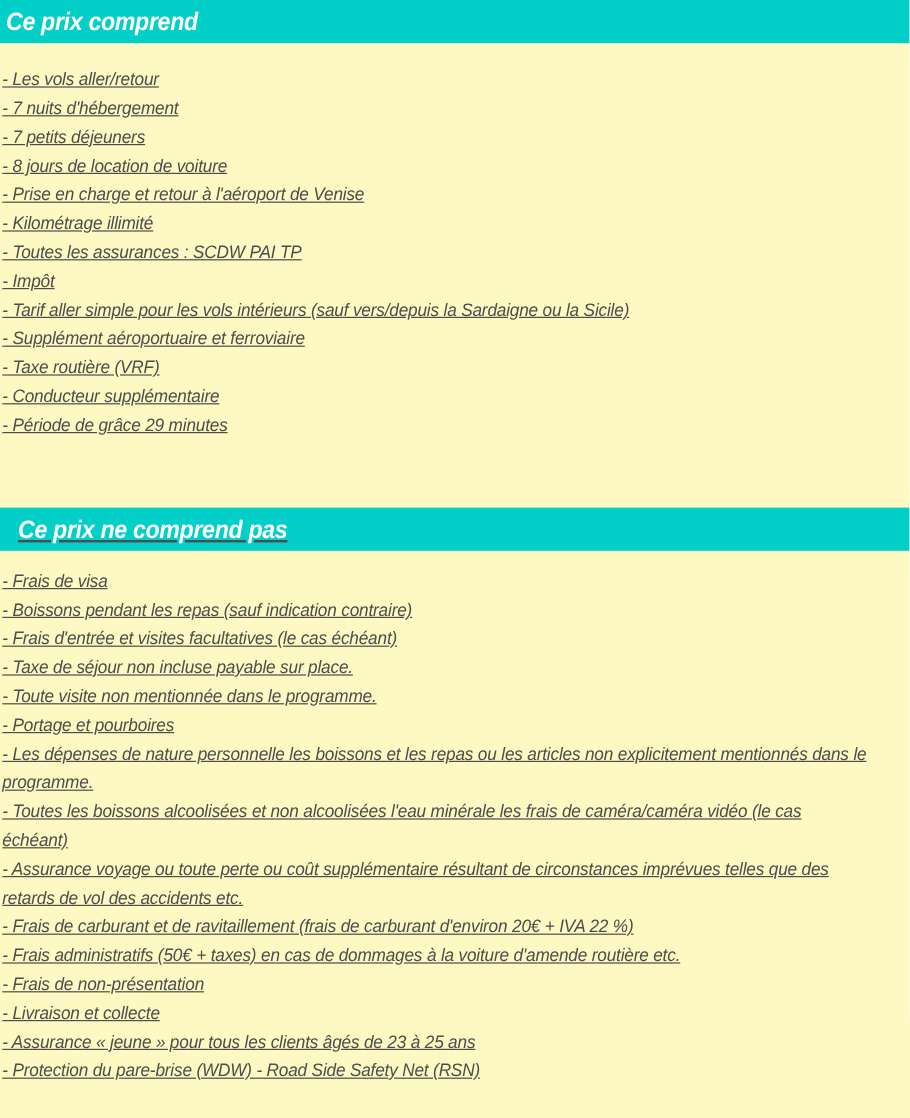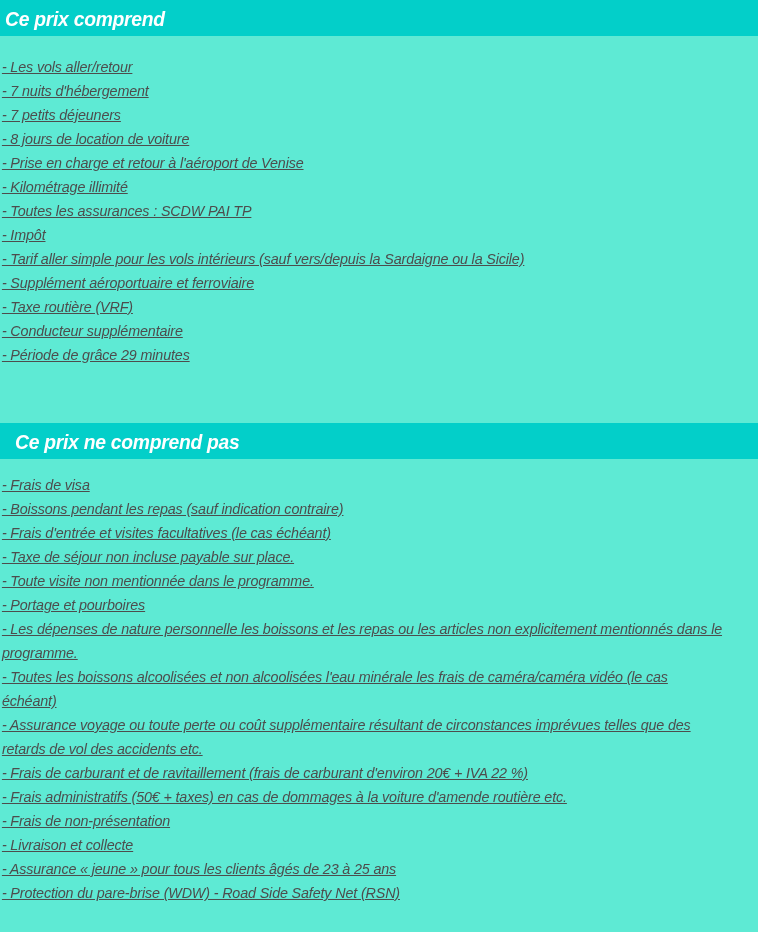--- a/index.html
+++ b/index.html
@@ -11,21 +11,21 @@
     width: 758px;
     height: 932px;
     overflow: hidden;
     font-family: "Liberation Sans", "DejaVu Sans", sans-serif;
     color: #4d4d4d;
   }
   .page {
     width: 758px;
     height: 932px;
     position: relative;
-    background: #5eead4;
+    background: #fef9c3;
   }
   .section-header {
     width: 100%;
     height: 36px;
     background: #03cfc9;
     display: flex;
     align-items: center;
     box-sizing: border-box;
   }
   .section-header .title {
@@ -33,21 +33,21 @@
     font-size: 21px;
     font-weight: bold;
     font-style: italic;
     letter-spacing: -0.3px;
     transform: scaleX(0.92);
     transform-origin: left center;
     white-space: nowrap;
     line-height: 1;
   }
   .header-included { padding-left: 5px; }
-  .header-excluded { padding-left: 15px; }
+  .header-excluded { padding-left: 15px; text-decoration: underline; }
 
   .list {
     padding: 0;
     margin: 0;
     list-style: none;
     text-decoration: underline;
   }
   .list li {
     font-size: 15px;
     font-style: italic;

